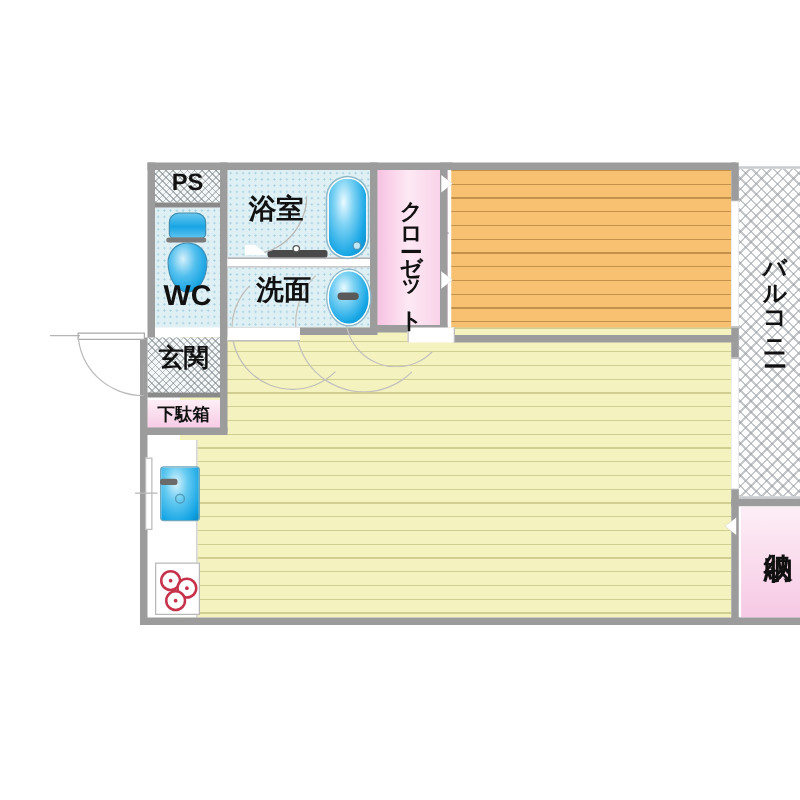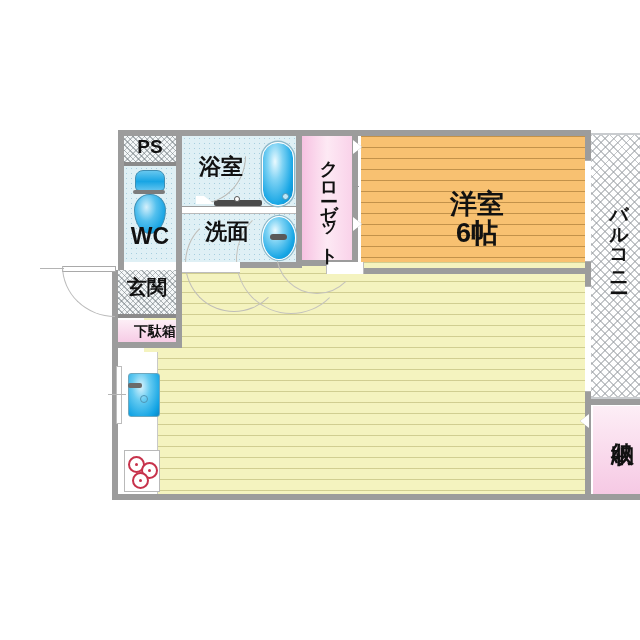--- a/index.html
+++ b/index.html
@@ -228,25 +228,23 @@
   <div class="lbl" style="left:84px;top:137px;width:52px;font-size:19px;">PS</div>
 
   <div class="lbl" style="left:82px;top:224px;width:56px;font-size:23px;">WC</div>
 
   <div class="lbl" style="left:146px;top:155px;width:70px;font-size:22px;">浴室</div>
 
   <div class="lbl" style="left:152px;top:220px;width:70px;font-size:22px;">洗面</div>
 
   <div class="lbl" style="left:78px;top:277px;width:58px;font-size:20px;">玄関</div>
 
-  <div class="lbl" style="left:78px;top:324px;width:58px;font-size:14px;text-align:right;">下駄箱</div>
+  <div class="lbl" style="left:78px;top:324px;width:58px;font-size:14px;">下駄箱</div>
 
   <div class="lbl-v" style="left:280px;top:148px;font-size:18px;">クローゼット</div>
 
-  <div class="lbl" style="left:382px;top:190px;width:110px;font-size:27px;">洋室</div>
-  <div class="lbl" style="left:382px;top:219px;width:110px;font-size:27px;">6帖</div>
 
 
   <div class="lbl-v" style="left:570px;top:192px;font-size:19px;">バルコニー</div>
 
   <div class="lbl-v" style="left:571px;top:424px;font-size:23px;">収納</div>
 
 </div>
 
 </body></html>

